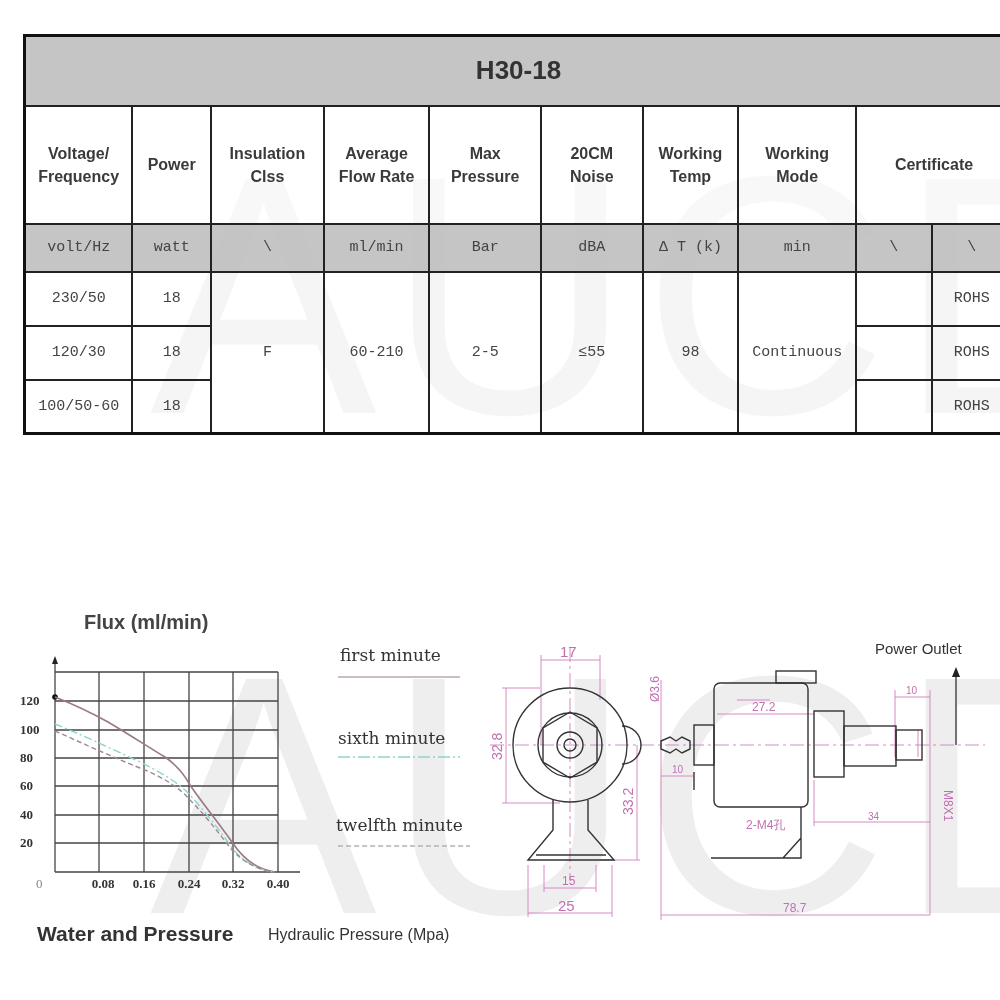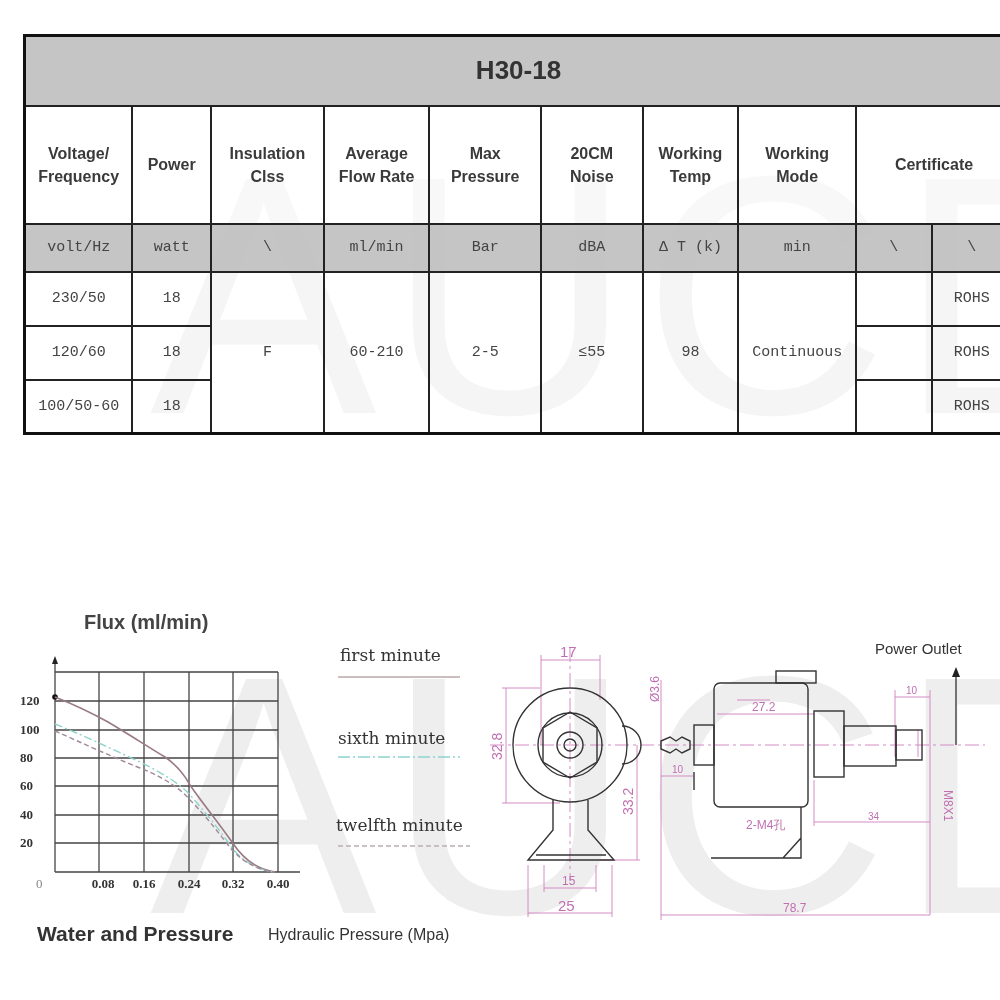--- a/index.html
+++ b/index.html
@@ -73,21 +73,21 @@
     <td rowspan="3">F</td>
     <td rowspan="3">60-210</td>
     <td rowspan="3">2-5</td>
     <td rowspan="3">≤55</td>
     <td rowspan="3">98</td>
     <td rowspan="3">Continuous</td>
     <td></td>
     <td>ROHS</td>
   </tr>
   <tr class="data-row">
-    <td>120/60</td>
+    <td>120/30</td>
     <td>18</td>
     <td></td>
     <td>ROHS</td>
   </tr>
   <tr class="data-row">
     <td>100/50-60</td>
     <td>18</td>
     <td></td>
     <td>ROHS</td>
   </tr>

